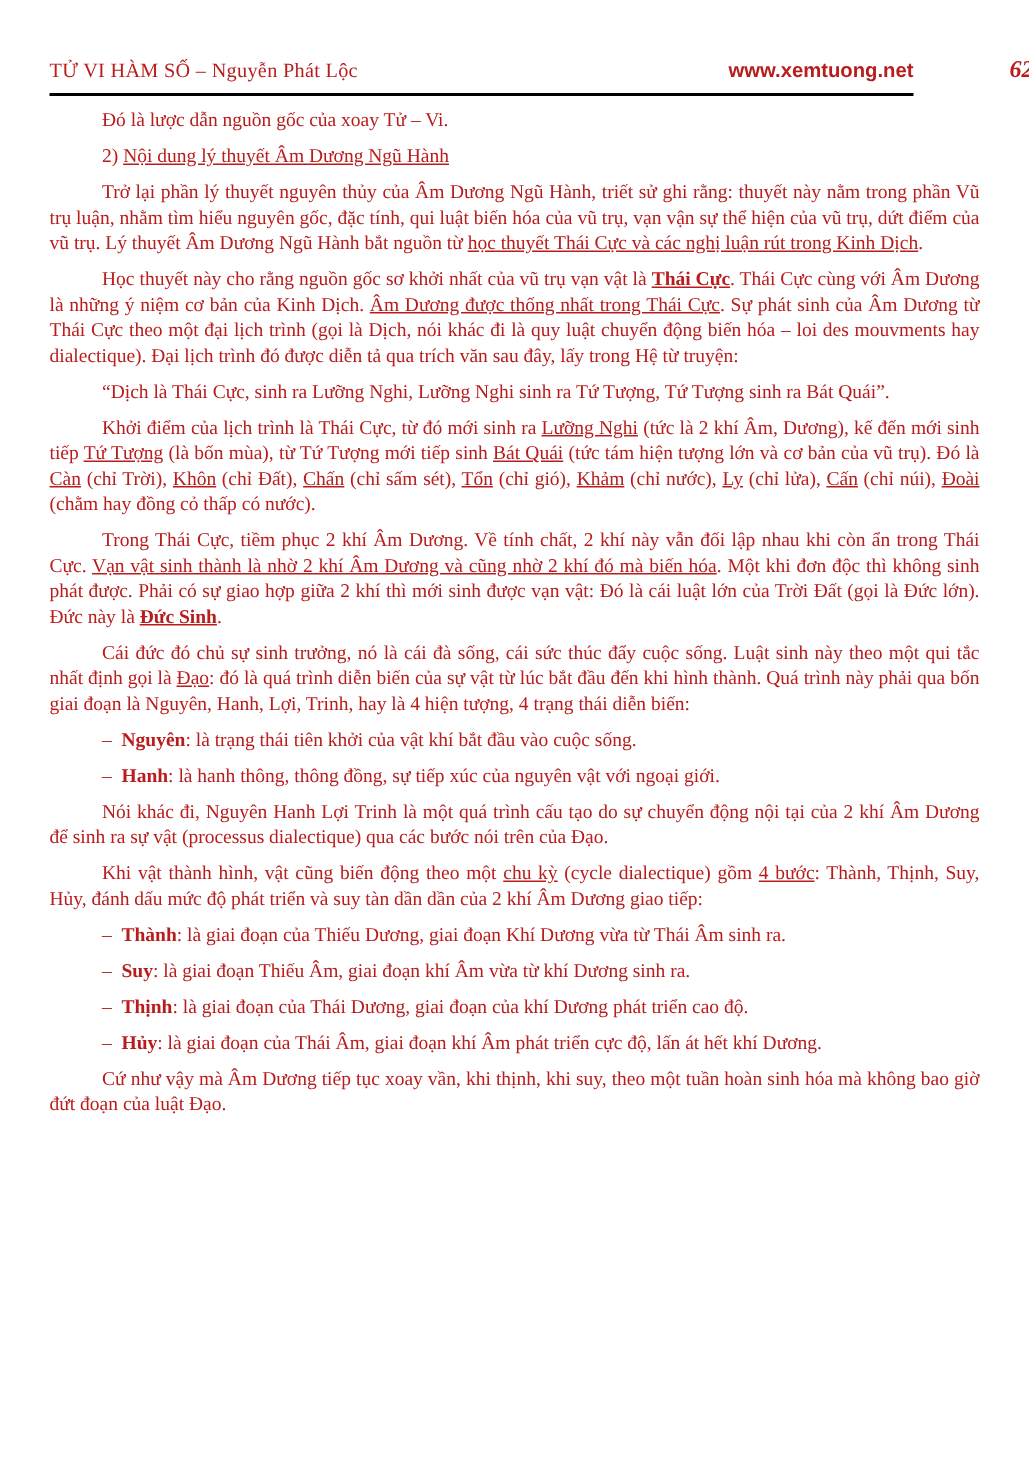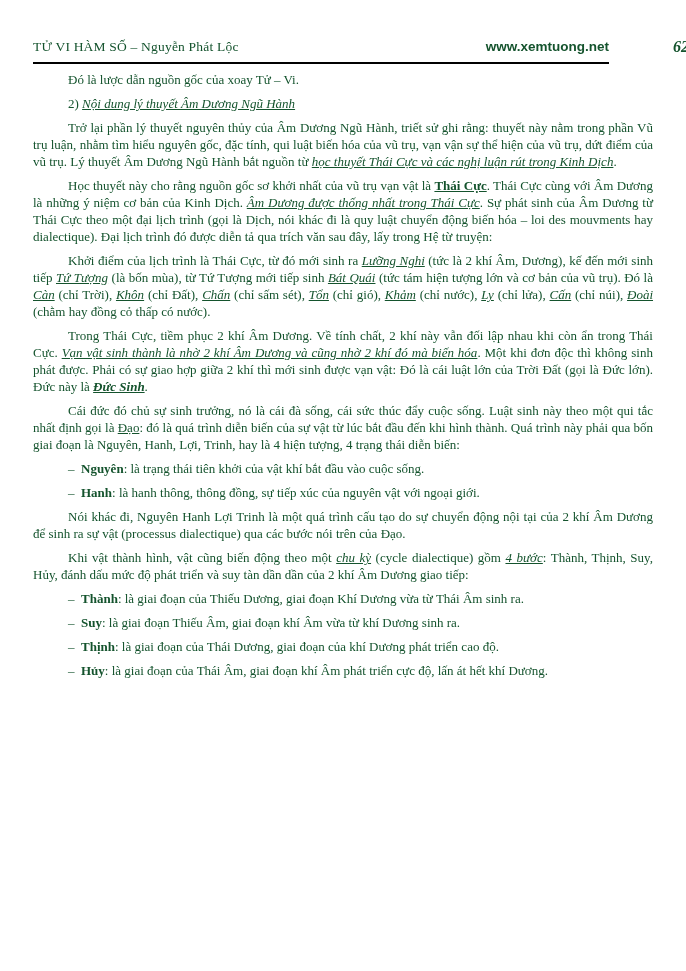--- a/index.html
+++ b/index.html
@@ -5,21 +5,21 @@
   html, body {
     margin: 0;
     padding: 0;
     background: #ffffff;
   }
   .page {
     position: relative;
     width: 686px;
     height: 971px;
     background: #ffffff;
-    color: #14532d;
+    color: #b91c1c;
     font-family: "Liberation Serif", serif;
     font-size: 13px;
     line-height: 17px;
     box-sizing: border-box;
     padding: 38px 33px 20px 33px;
     overflow: hidden;
   }
   .header {
     position: relative;
     padding-right: 44px; 
@@ -57,21 +57,21 @@
   }
   .doc-body {
     margin-top: 7px;
   }
   .doc-body p {
     margin: 7px 0 0 0;
     text-align: justify;
     text-indent: 35px;
   }
   .doc-body p span.b { font-weight: bold; }
-  .doc-body p span.i { font-style: italic; }
+  .doc-body p span.i { }
   .doc-body p span.u { text-decoration: underline; }
 </style>
 </head>
 <body>
 
 <div class="page">
 
   <div class="header">
     <div class="header-row">
       <span class="book-title">TỬ VI HÀM SỐ – Nguyễn Phát Lộc</span>
@@ -79,26 +79,28 @@
     </div>
     <div class="header-rule"></div>
     <span class="page-number">62</span>
   </div>
 
   <div class="doc-body">
     <p><span>Đó là lược dẫn nguồn gốc của xoay Tử – Vi.</span></p>
     <p><span>2) </span><span class="i u">Nội dung lý thuyết Âm Dương Ngũ Hành</span></p>
     <p><span>Trở lại phần lý thuyết nguyên thủy của Âm Dương Ngũ Hành, triết sử ghi rằng: thuyết này nằm trong phần Vũ trụ luận, nhằm tìm hiểu nguyên gốc, đặc tính, qui luật biến hóa của vũ trụ, vạn vận sự thể hiện của vũ trụ, dứt điểm của vũ trụ. Lý thuyết Âm Dương Ngũ Hành bắt nguồn từ </span><span class="i u">học thuyết Thái Cực và các nghị luận rút trong Kinh Dịch</span><span>.</span></p>
     <p><span>Học thuyết này cho rằng nguồn gốc sơ khởi nhất của vũ trụ vạn vật là </span><span class="b u">Thái Cực</span><span>. Thái Cực cùng với Âm Dương là những ý niệm cơ bản của Kinh Dịch. </span><span class="i u">Âm Dương được thống nhất trong Thái Cực</span><span>. Sự phát sinh của Âm Dương từ Thái Cực theo một đại lịch trình (gọi là Dịch, nói khác đi là quy luật chuyển động biến hóa – loi des mouvments hay dialectique). Đại lịch trình đó được diễn tả qua trích văn sau đây, lấy trong Hệ từ truyện:</span></p>
+    <p><span>“Dịch là Thái Cực, sinh ra Lưỡng Nghi, Lưỡng Nghi sinh ra Tứ Tượng, Tứ Tượng sinh ra Bát Quái”.</span></p>
     <p><span>Khởi điểm của lịch trình là Thái Cực, từ đó mới sinh ra </span><span class="i u">Lưỡng Nghi</span><span> (tức là 2 khí Âm, Dương), kế đến mới sinh tiếp </span><span class="i u">Tứ Tượng</span><span> (là bốn mùa), từ Tứ Tượng mới tiếp sinh </span><span class="i u">Bát Quái</span><span> (tức tám hiện tượng lớn và cơ bản của vũ trụ). Đó là </span><span class="i u">Càn</span><span> (chỉ Trời), </span><span class="i u">Khôn</span><span> (chỉ Đất), </span><span class="i u">Chấn</span><span> (chỉ sấm sét), </span><span class="i u">Tổn</span><span> (chỉ gió), </span><span class="i u">Khảm</span><span> (chỉ nước), </span><span class="i u">Ly</span><span> (chỉ lửa), </span><span class="i u">Cấn</span><span> (chỉ núi), </span><span class="i u">Đoài</span><span> (chằm hay đồng cỏ thấp có nước).</span></p>
     <p><span>Trong Thái Cực, tiềm phục 2 khí Âm Dương. Về tính chất, 2 khí này vẫn đối lập nhau khi còn ẩn trong Thái Cực. </span><span class="i u">Vạn vật sinh thành là nhờ 2 khí Âm Dương và cũng nhờ 2 khí đó mà biến hóa</span><span>. Một khi đơn độc thì không sinh phát được. Phải có sự giao hợp giữa 2 khí thì mới sinh được vạn vật: Đó là cái luật lớn của Trời Đất (gọi là Đức lớn). Đức này là </span><span class="b i u">Đức Sinh</span><span>.</span></p>
     <p><span>Cái đức đó chủ sự sinh trưởng, nó là cái đà sống, cái sức thúc đẩy cuộc sống. Luật sinh này theo một qui tắc nhất định gọi là </span><span class="u">Đạo</span><span>: đó là quá trình diễn biến của sự vật từ lúc bắt đầu đến khi hình thành. Quá trình này phải qua bốn giai đoạn là Nguyên, Hanh, Lợi, Trinh, hay là 4 hiện tượng, 4 trạng thái diễn biến:</span></p>
     <p><span>–&nbsp;&nbsp;</span><span class="b">Nguyên</span><span>: là trạng thái tiên khởi của vật khí bắt đầu vào cuộc sống.</span></p>
     <p><span>–&nbsp;&nbsp;</span><span class="b">Hanh</span><span>: là hanh thông, thông đồng, sự tiếp xúc của nguyên vật với ngoại giới.</span></p>
     <p><span>Nói khác đi, Nguyên Hanh Lợi Trinh là một quá trình cấu tạo do sự chuyển động nội tại của 2 khí Âm Dương để sinh ra sự vật (processus dialectique) qua các bước nói trên của Đạo.</span></p>
     <p><span>Khi vật thành hình, vật cũng biến động theo một </span><span class="i u">chu kỳ</span><span> (cycle dialectique) gồm </span><span class="i u">4 bước</span><span>: Thành, Thịnh, Suy, Hủy, đánh dấu mức độ phát triển và suy tàn dần dần của 2 khí Âm Dương giao tiếp:</span></p>
     <p><span>–&nbsp;&nbsp;</span><span class="b">Thành</span><span>: là giai đoạn của Thiếu Dương, giai đoạn Khí Dương vừa từ Thái Âm sinh ra.</span></p>
     <p><span>–&nbsp;&nbsp;</span><span class="b">Suy</span><span>: là giai đoạn Thiếu Âm, giai đoạn khí Âm vừa từ khí Dương sinh ra.</span></p>
     <p><span>–&nbsp;&nbsp;</span><span class="b">Thịnh</span><span>: là giai đoạn của Thái Dương, giai đoạn của khí Dương phát triển cao độ.</span></p>
     <p><span>–&nbsp;&nbsp;</span><span class="b">Hủy</span><span>: là giai đoạn của Thái Âm, giai đoạn khí Âm phát triển cực độ, lấn át hết khí Dương.</span></p>
+    <p><span>Cứ như vậy mà Âm Dương tiếp tục xoay vần, khi thịnh, khi suy, theo một tuần hoàn sinh hóa mà không bao giờ đứt đoạn của luật Đạo.</span></p>
   </div>
 
 </div>
 
 </body></html>

